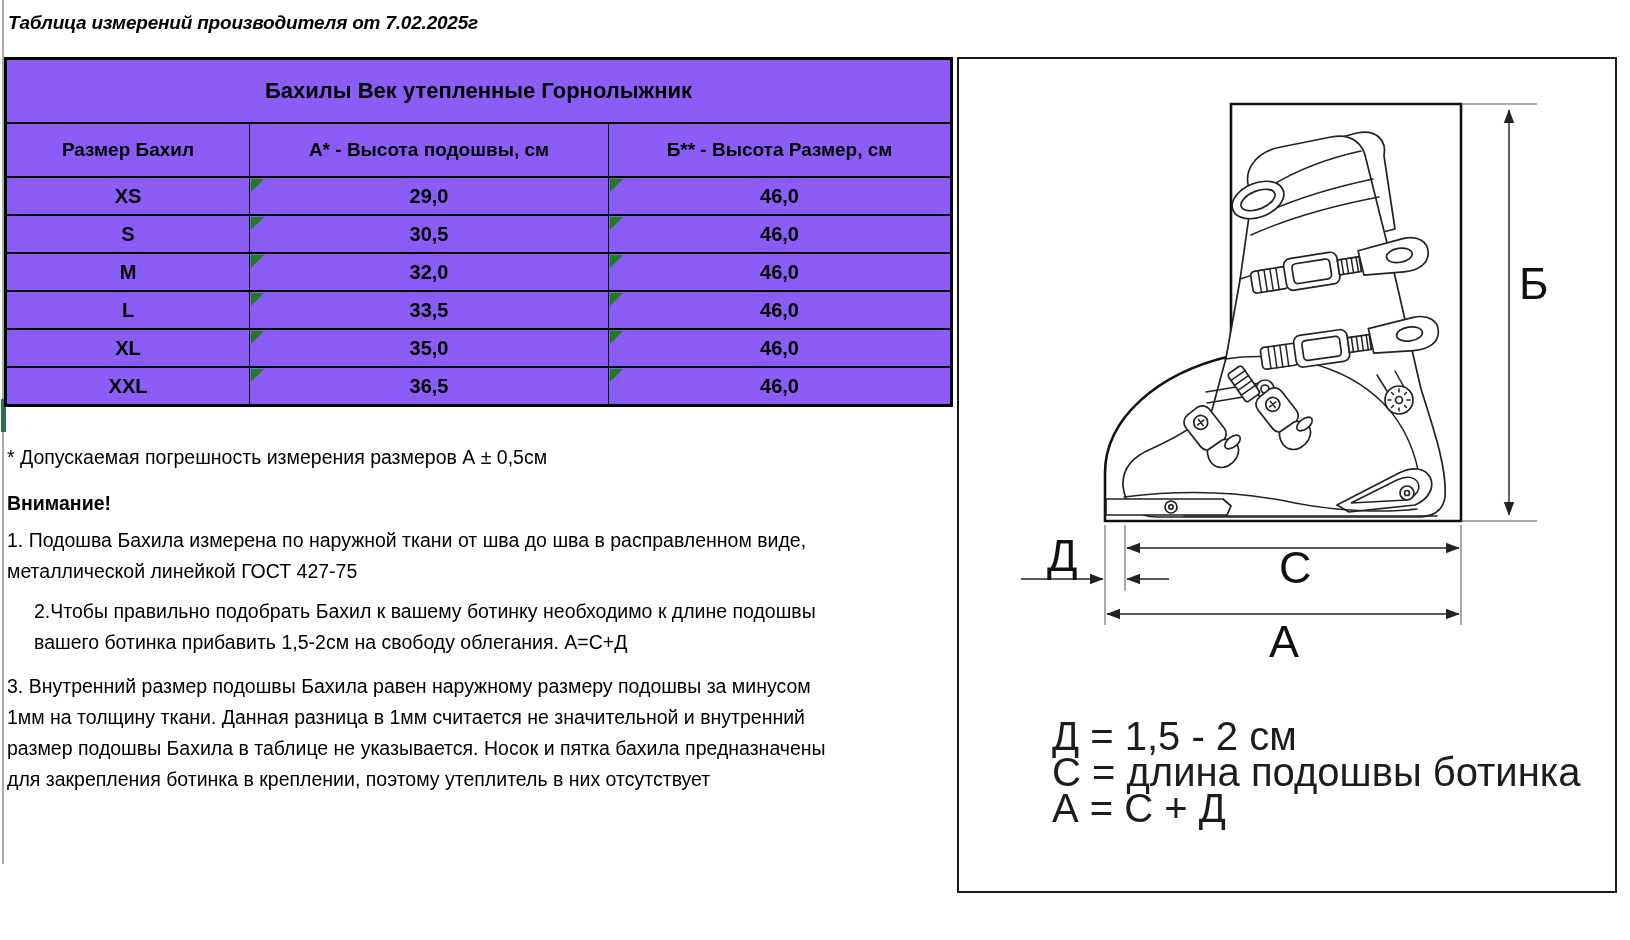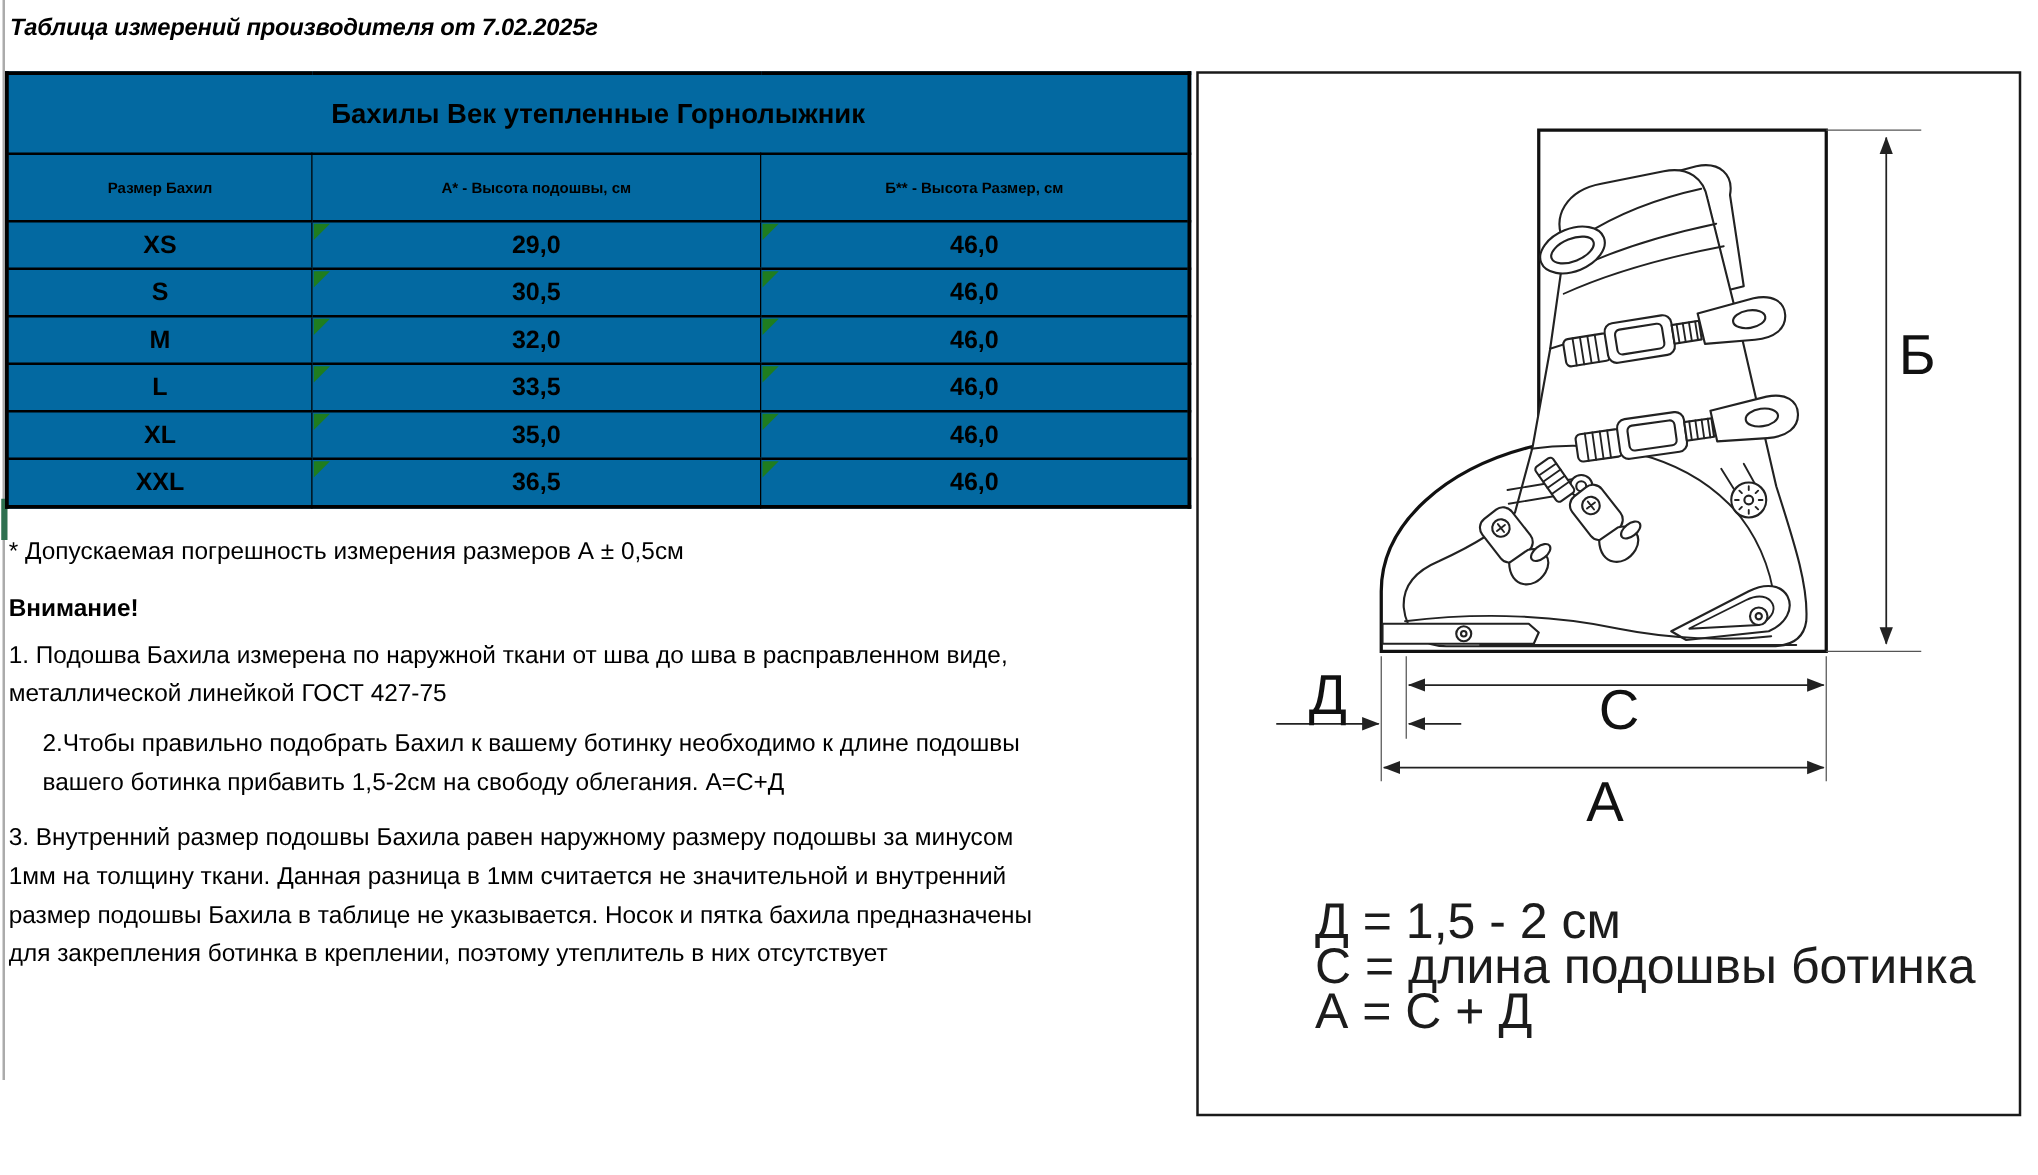--- a/index.html
+++ b/index.html
@@ -9,34 +9,34 @@
   
   .edge-line{position:absolute;left:2px;top:0;width:2px;height:864px;background:#ababab;}
   .edge-green{position:absolute;left:1px;top:399px;width:5px;height:33px;background:#2e7050;}
 
   
   .doc-title{position:absolute;left:8px;top:12px;font-size:19px;font-weight:bold;
              font-style:italic;letter-spacing:-0.2px;}
 
   
   table.size-table{position:absolute;left:4px;top:57px;border-collapse:collapse;
-                   table-layout:fixed;background:#0369a1;}
+                   table-layout:fixed;background:#8b5cf6;}
   table.size-table td{border-top:2.5px solid #000;border-bottom:2.5px solid #000;
                       border-left:1.5px solid #000;border-right:1.5px solid #000;
                       text-align:center;vertical-align:middle;position:relative;
                       font-weight:bold;padding:0;}
   table.size-table{border:3px solid #000;}
   td.t-title{height:62px;font-size:22px;}
-  tr.head-row td{height:52px;font-size:12px;}
+  tr.head-row td{height:52px;font-size:19px;}
   tr.data-row td{height:36px;font-size:20px;}
   .tri{position:absolute;left:1px;top:1px;width:0;height:0;
        border-top:13px solid #1f7d1f;border-right:13px solid transparent;}
 
   
-  .notes{position:absolute;left:7px;top:418px;width:930px;font-size:19.5px;}
+  .notes{position:absolute;left:7px;top:434px;width:930px;font-size:19.5px;}
   .notes p{margin:0;line-height:31px;white-space:pre-line;}
   .notes p.star1{margin-top:8px;}
   .notes p.star2{margin-top:16px;}
   .notes p.attn{margin-top:15px;font-weight:bold;}
   .notes p.n1{margin-top:6px;}
   .notes p.n2{margin-top:9px;margin-left:27px;}
   .notes p.n3{margin-top:13px;}
 
   
   .panel{position:absolute;left:957px;top:57px;width:660px;height:836px;

